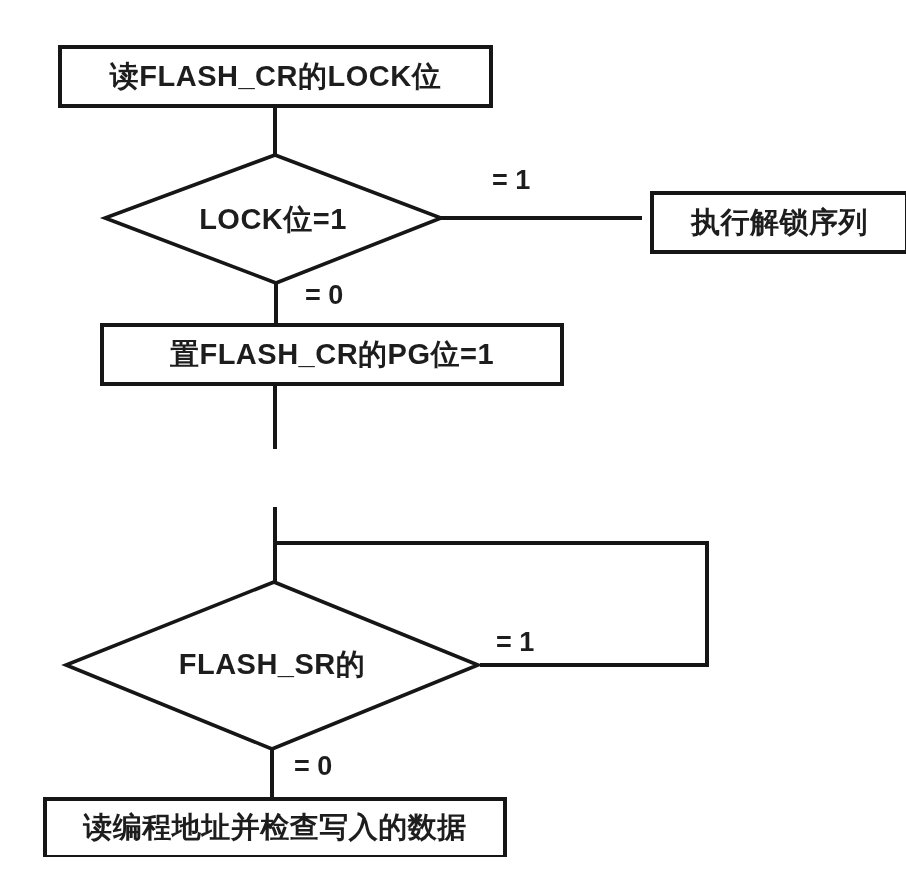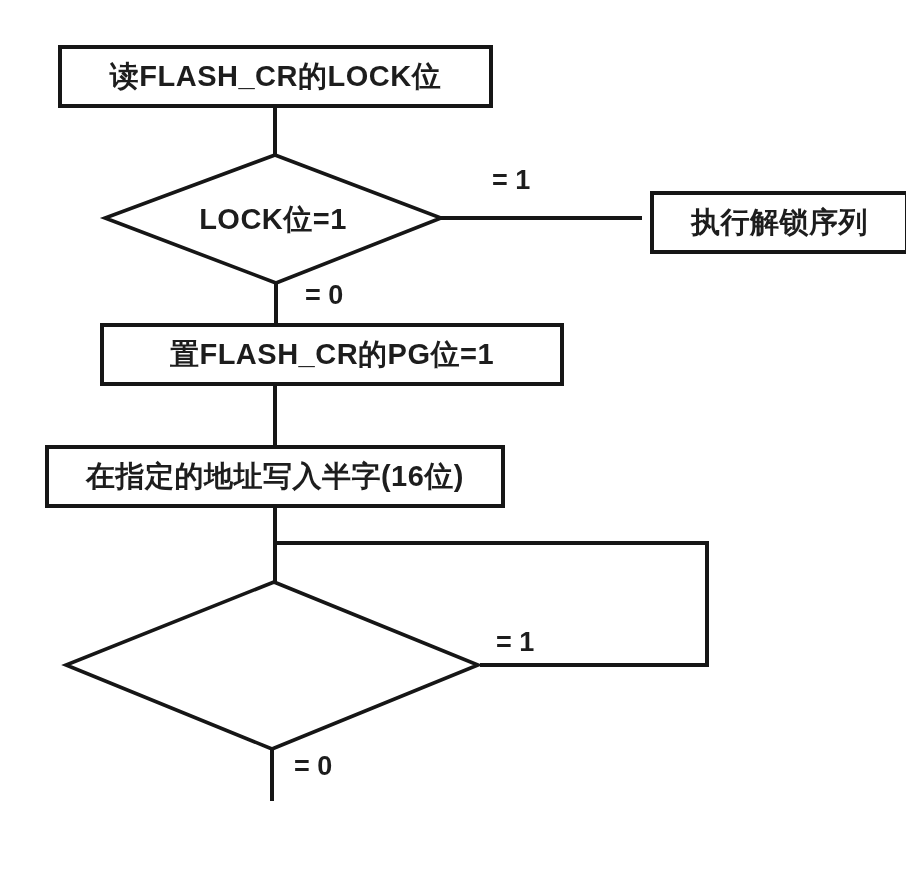--- a/index.html
+++ b/index.html
@@ -81,26 +81,27 @@
 
     <polygon points="274,582 478,665 272,749 66,665" fill="#ffffff" stroke-width="3.6"></polygon>
   </svg>
 
   <div class="node-box" style="left:58px; top:45px; width:435px; height:63px;">读FLASH_CR的LOCK位</div>
 
   <div class="node-box" style="left:638px; top:191px; width:259px; height:63px;margin-left:12px;">执行解锁序列</div>
 
   <div class="node-box" style="left:53px; top:323px; width:464px; height:63px;margin-left:47px;">置FLASH_CR的PG位=1</div>
 
-  <div class="node-box" style="left:45px; top:445px; width:460px; height:63px;">在指定的地址写入半字(16位)</div>
 
+  <div class="node-box" style="left:43px; top:797px; width:464px; height:62px;">读编程地址并检查写入的数据</div>
 
   <div class="diamond-label" style="left:273px; top:219px;">LOCK位=1</div>
 
   <div class="diamond-label" style="left:272px; top:664px;">
+    <div>FLASH_SR的</div>
   </div>
 
   <div class="edge-label" style="left:492px; top:165px;">= 1</div>
 
   <div class="edge-label" style="left:305px; top:280px;">= 0</div>
 
   <div class="edge-label" style="left:496px; top:627px;">= 1</div>
 
   <div class="edge-label" style="left:294px; top:751px;">= 0</div>
 

